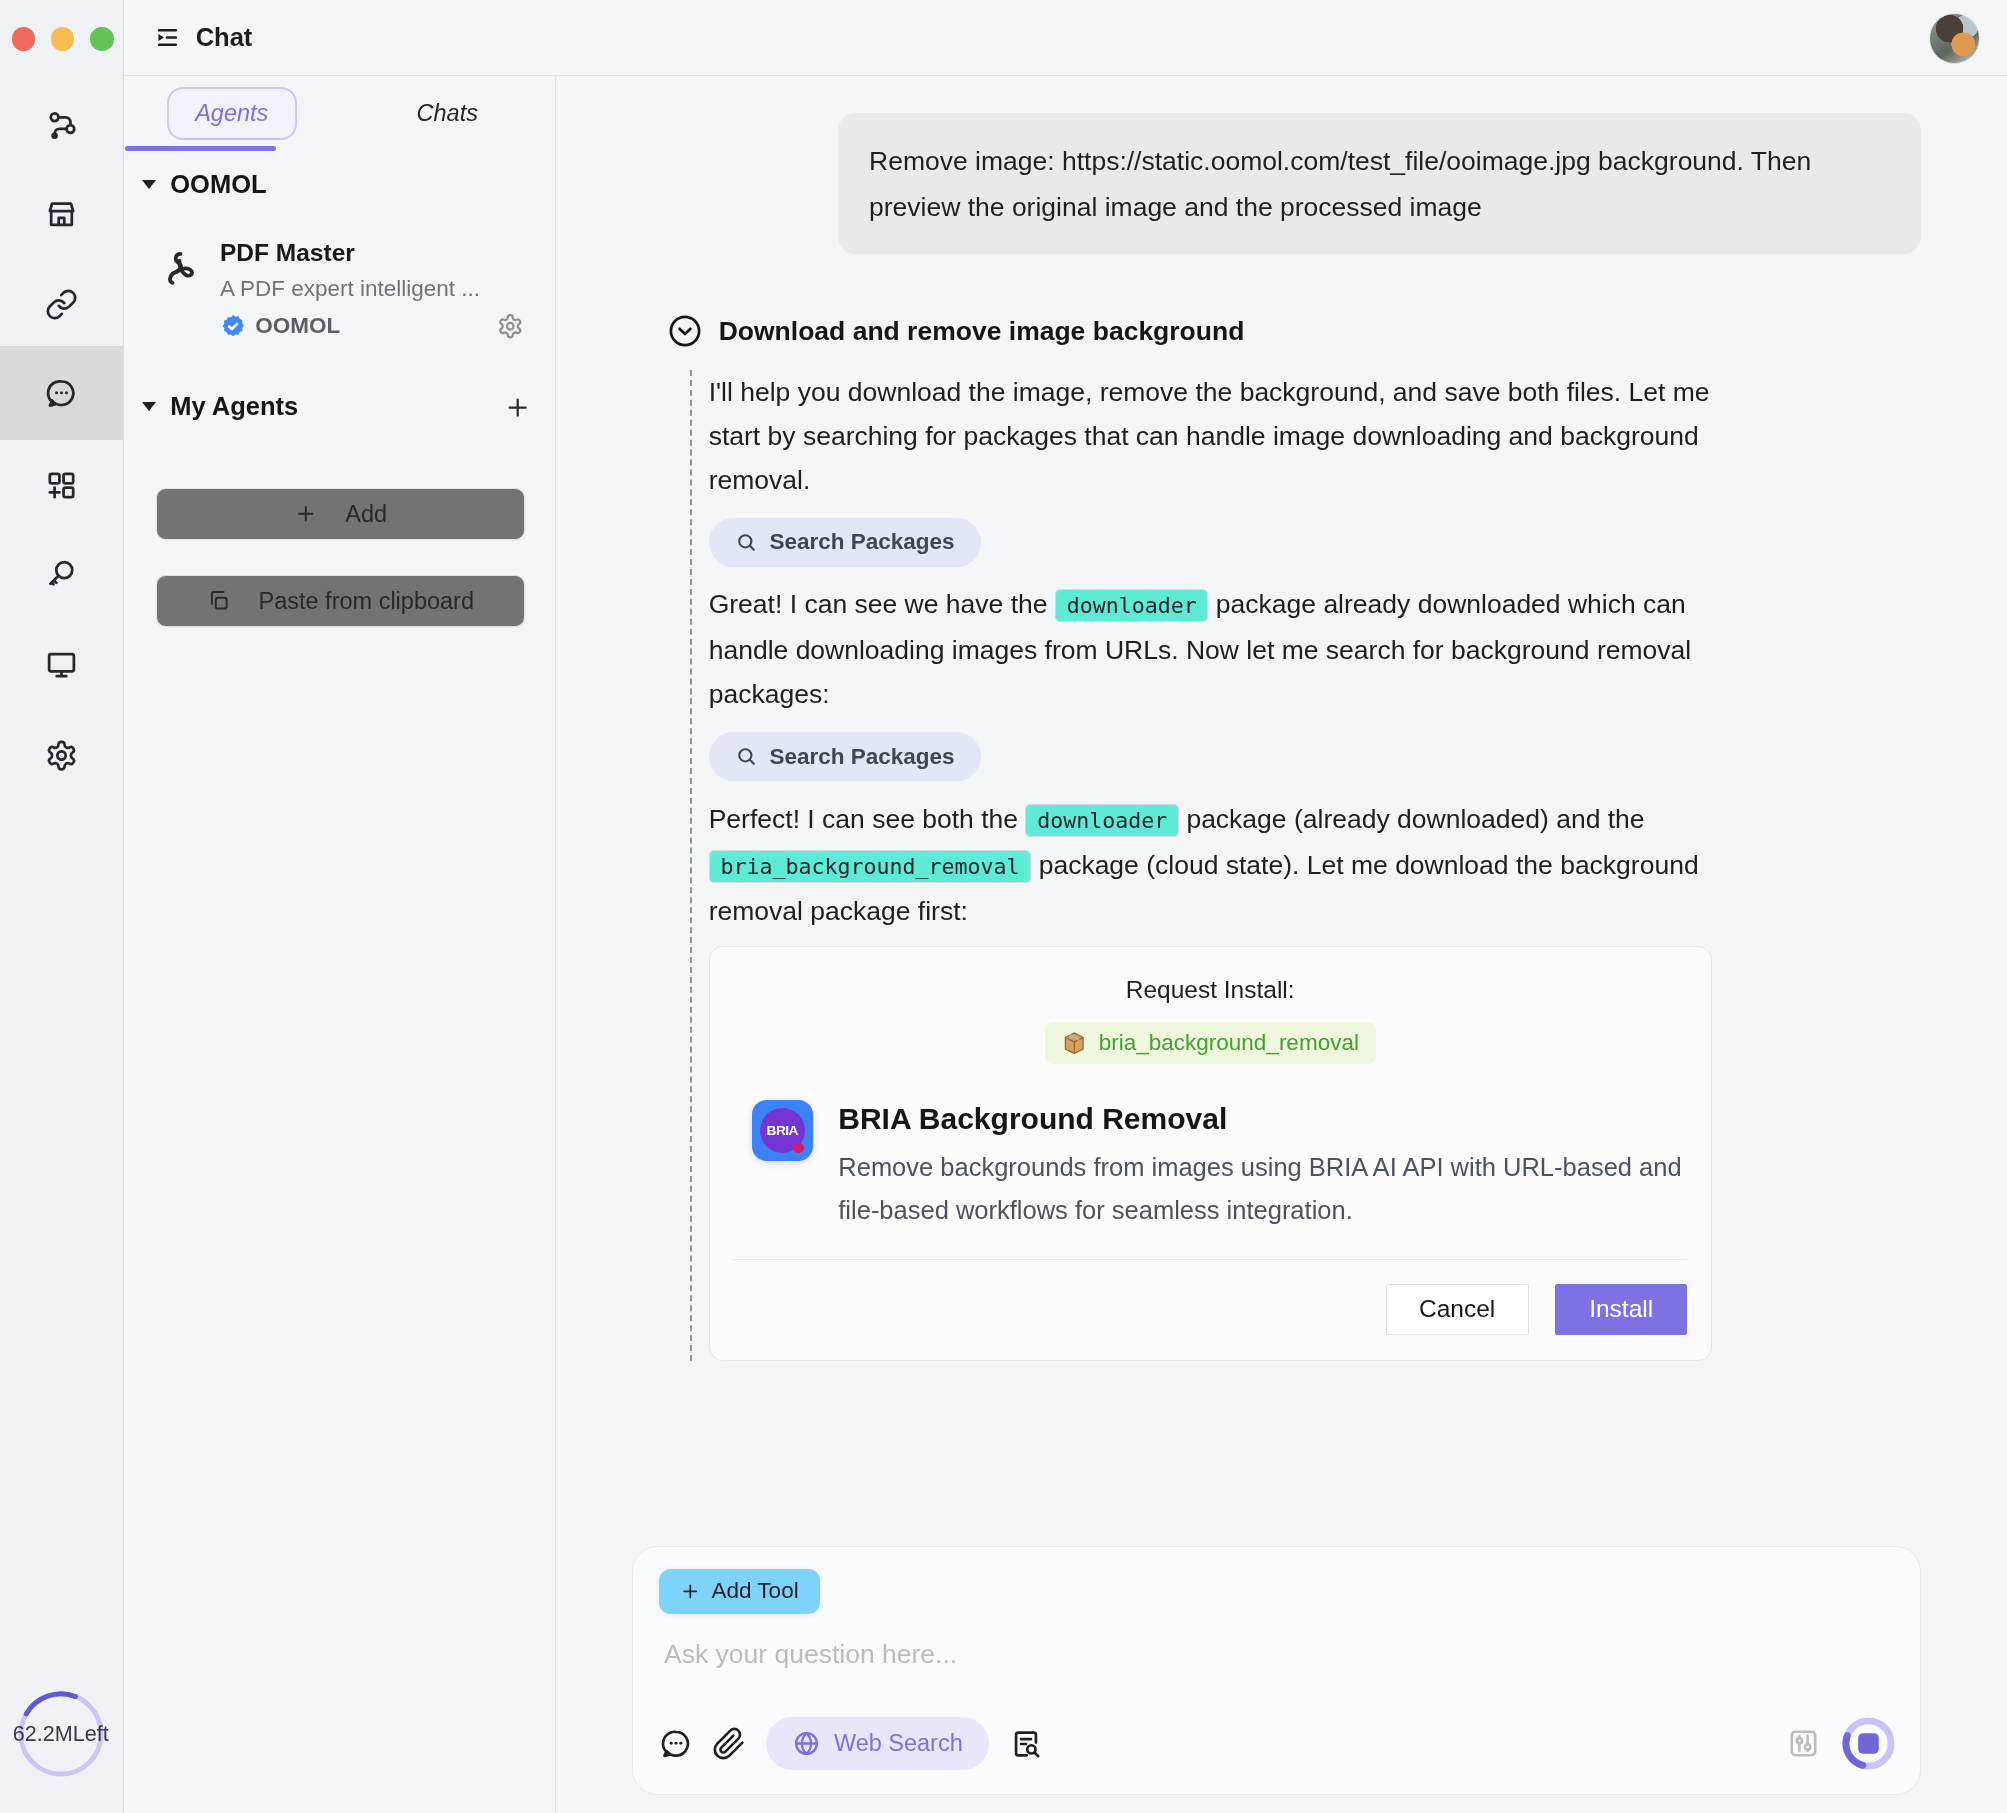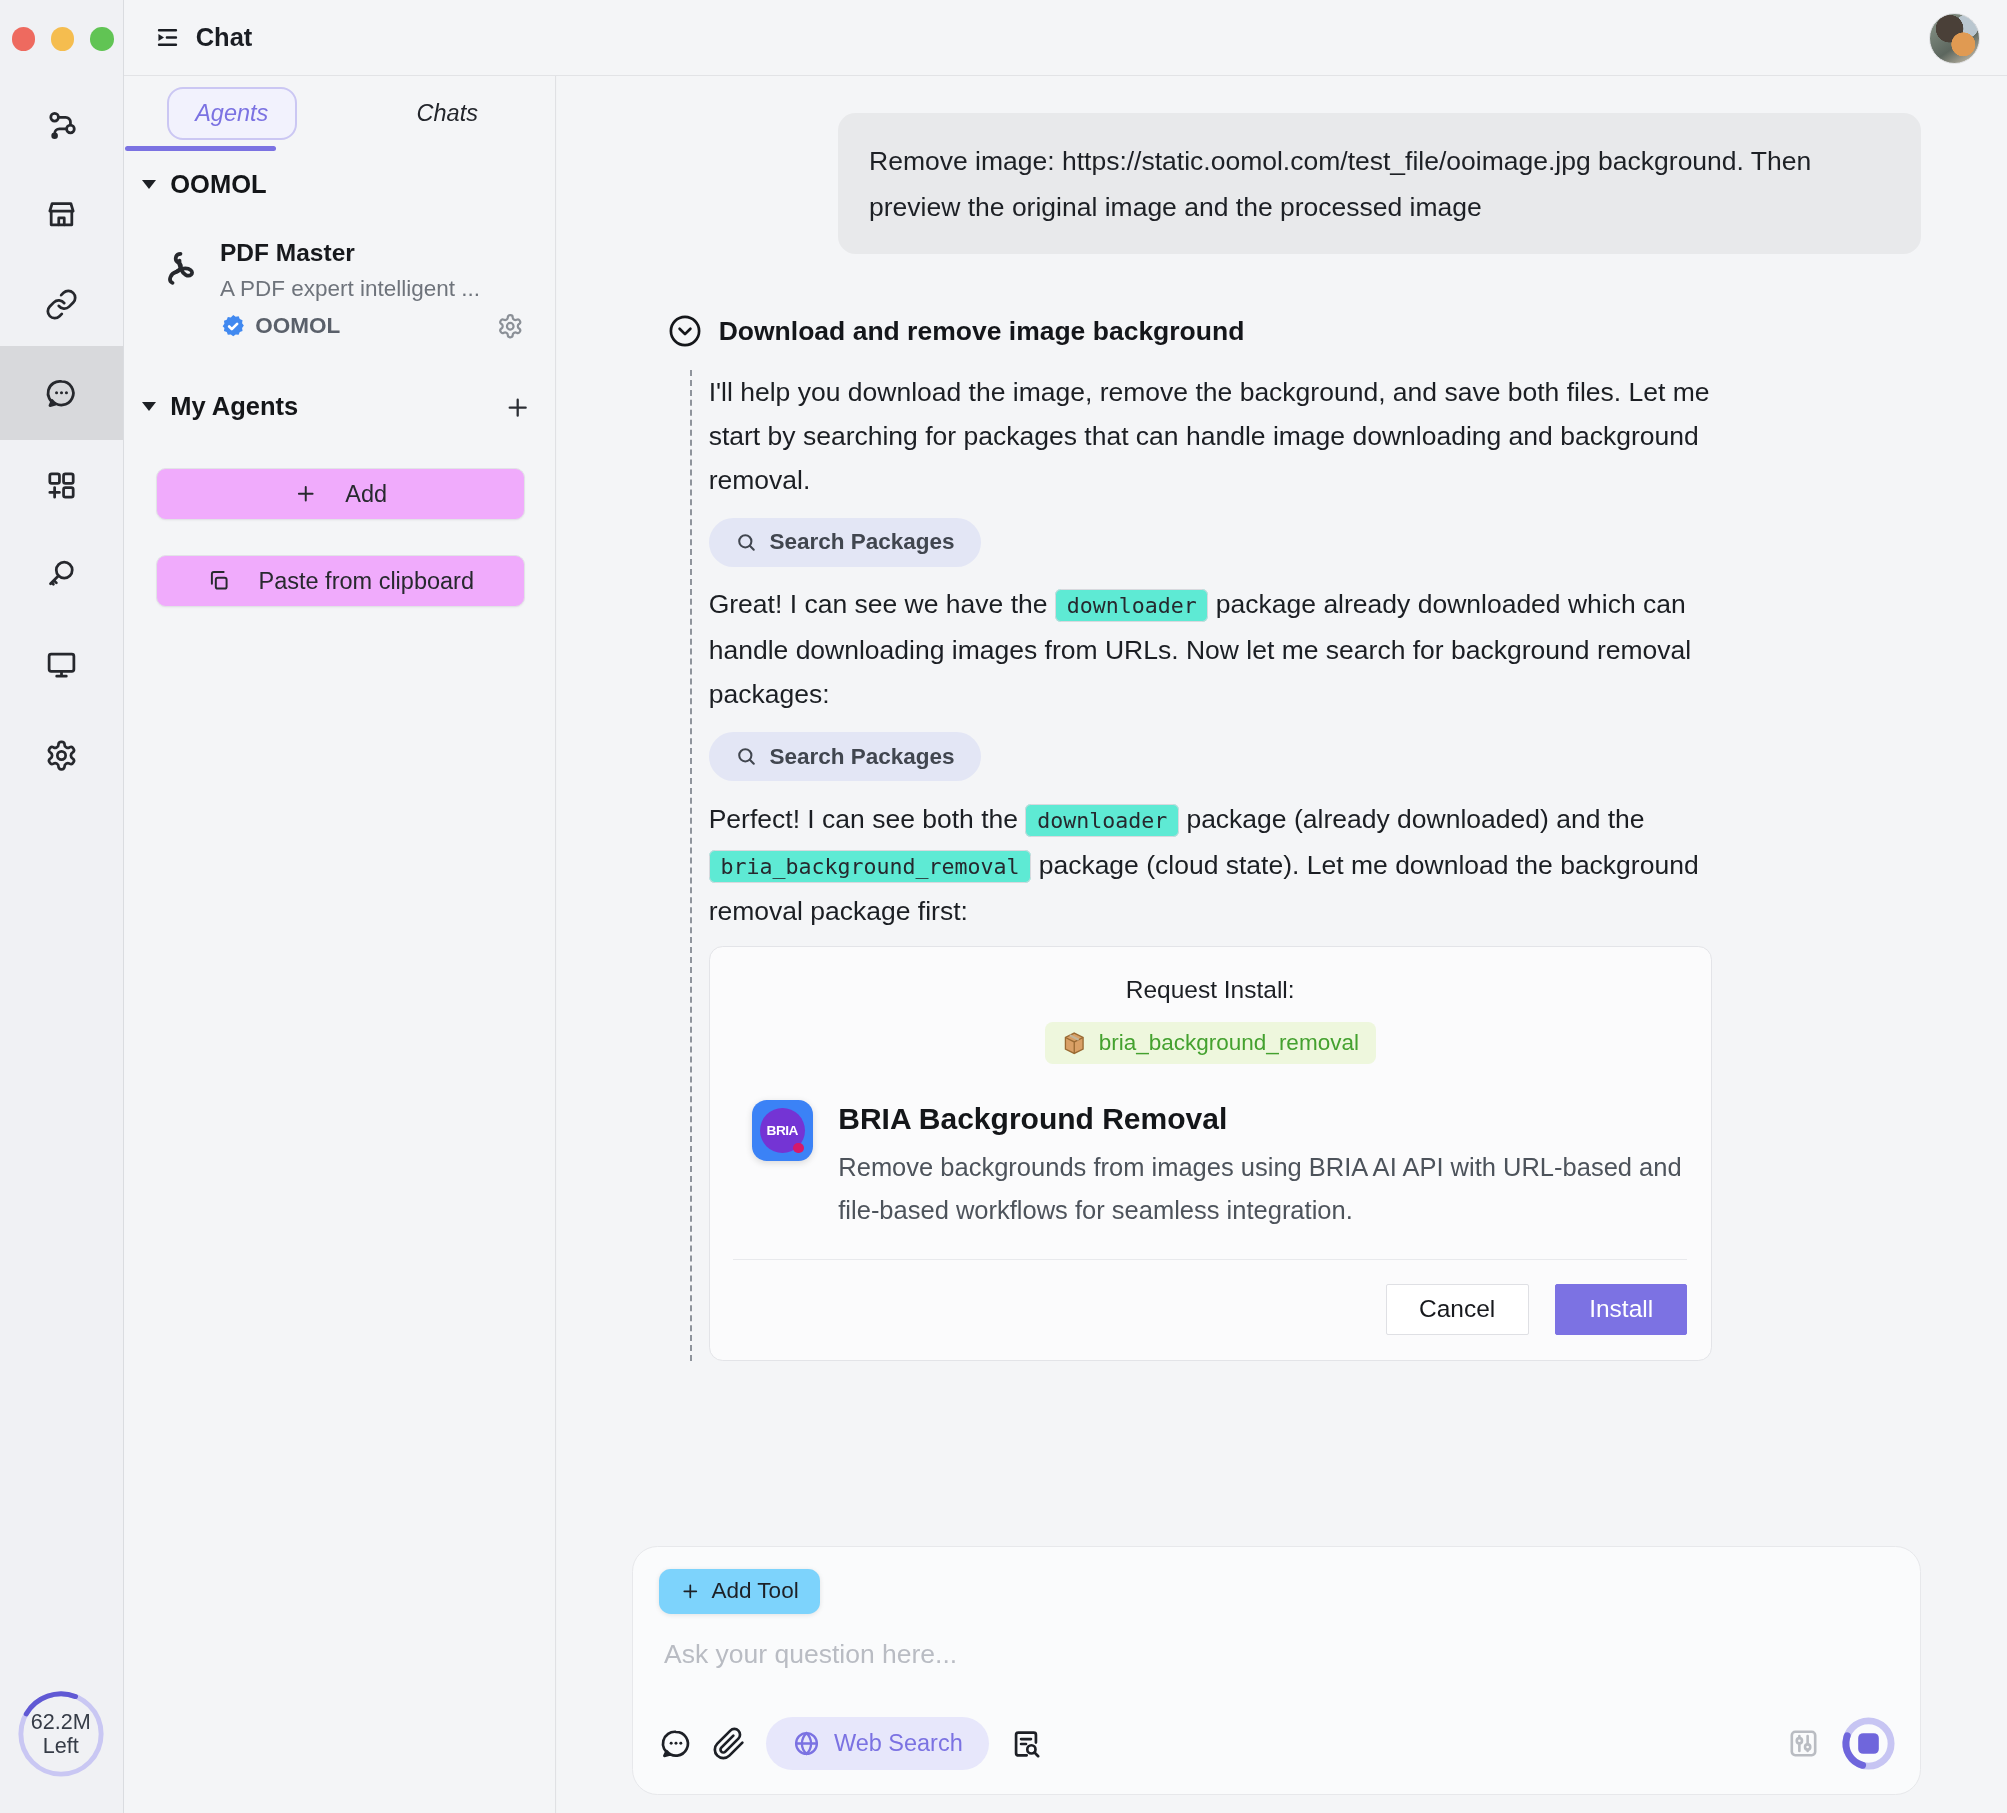--- a/index.html
+++ b/index.html
@@ -16,21 +16,21 @@
   .rail { position:absolute; left:0; top:0; width:124px; height:100%;
           background:#f0f1f4; border-right:1px solid #dadce0; z-index:6; }
   .traffic { position:absolute; top:27.4px; left:11.8px; display:flex; gap:15.7px; }
   .dot { width:23.5px; height:23.5px; border-radius:50%; }
   .dot.red{background:#ee6a5f;} .dot.yellow{background:#f5bd4f;} .dot.green{background:#61c454;}
   .rail-item { position:absolute; left:0; width:123px; height:94px;
                display:flex; align-items:center; justify-content:center; cursor:pointer; }
   .rail-item.active { background:#d8d9dc; }
   .rail-item svg { width:33px; height:33px; }
   .quota { position:absolute; left:14.7px; top:1688px; width:92px; height:92px; }
-  .quota-text { position:absolute; inset:0; display:flex; flex-direction:column;
+  .quota-text { position:absolute; inset:0; display:flex; flex-direction:row;
                 align-items:center; justify-content:center; line-height:1.12;
                 font-size:21.6px; color:#363c47; }
 
   
   .titlebar { position:absolute; left:124px; top:0; right:0; height:76px;
               background:#f4f5f7; border-bottom:1px solid #e2e3e6;
               display:flex; align-items:center; padding-left:29px; z-index:5; }
   .titlebar .t-icon { width:29px; height:29px; margin-right:13.7px; }
   .titlebar .t-label { font-size:25.5px; font-weight:600; color:#1b1e24; }
   .avatar { position:absolute; right:27.4px; top:12.7px; width:51px; height:51px; border-radius:50%;
@@ -56,24 +56,24 @@
   .tri-down { width:0; height:0; border-left:7.8px solid transparent; border-right:7.8px solid transparent;
               border-top:9.8px solid #1d2025; }
   .agent-row { position:absolute; left:34px; top:163px; width:365px; cursor:pointer; }
   .agent-icon { position:absolute; left:0; top:7.8px; width:47px; height:47px; }
   .agent-name { position:absolute; left:62px; top:0; font-size:24.5px; font-weight:700; color:#17191d; white-space:nowrap; }
   .agent-desc { position:absolute; left:62px; top:37px; font-size:22.5px; color:#6e737b; white-space:nowrap; }
   .agent-badge { position:absolute; left:62px; top:74px; display:flex; align-items:center; gap:8.8px;
                  font-size:22.5px; font-weight:600; color:#5a606a; }
   .agent-gear { position:absolute; right:0; top:74px; width:26.5px; height:26.5px; cursor:pointer; }
   .plus-btn { position:absolute; right:23.5px; width:27.4px; height:27.4px; cursor:pointer; }
-  .side-btn { position:absolute; left:32px; width:369px; height:52px; background:#f0abfc;
+  .side-btn { position:absolute; left:32px; width:369px; height:52px; background:#737373;
               border:1px solid #e2e3e7; border-radius:9.8px; box-shadow:0 1px 2px rgba(0,0,0,0.04);
               display:flex; align-items:center; justify-content:center; gap:28px;
-              font-size:23.5px; color:#27292e; cursor:pointer; }
+              font-size:23.5px; color:#27292e; cursor:pointer;margin-top:20px; }
   .side-btn svg { width:23.5px; height:23.5px; }
 
   
   .main { position:absolute; left:557px; top:76px; right:0; bottom:0; background:#f4f5f7; }
   .bubble { position:absolute; left:281px; top:37px; width:1083px;
             background:#e8e9eb; border-radius:17.6px; padding:24.5px 31px;
             font-size:26.5px; line-height:46px; color:#1d2025; }
   .step-head { position:absolute; left:110px; top:237px; display:flex; align-items:center; gap:15.7px;
                font-size:26.5px; font-weight:700; color:#14161a; }
   .step-head svg { width:36px; height:36px; }

